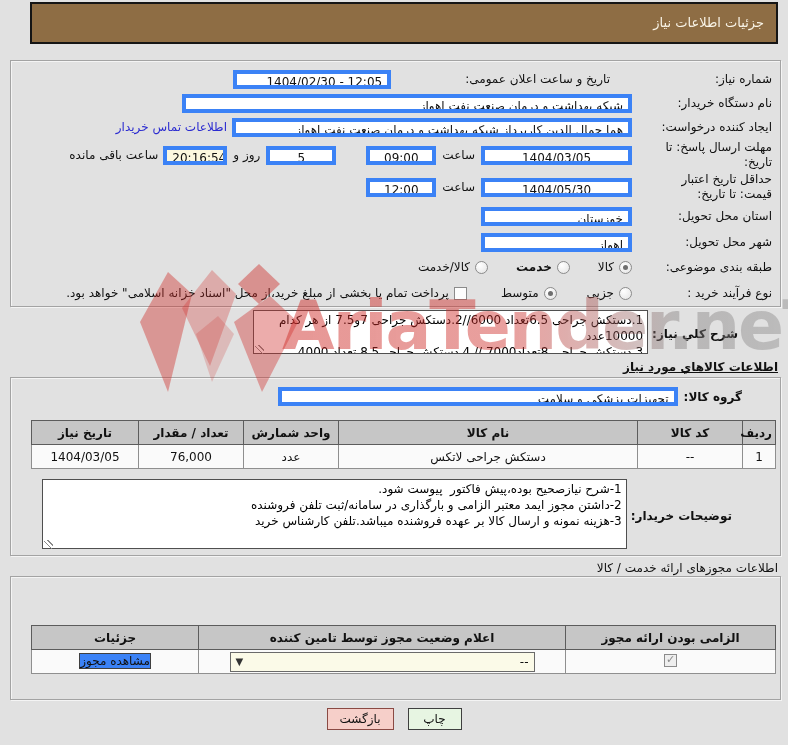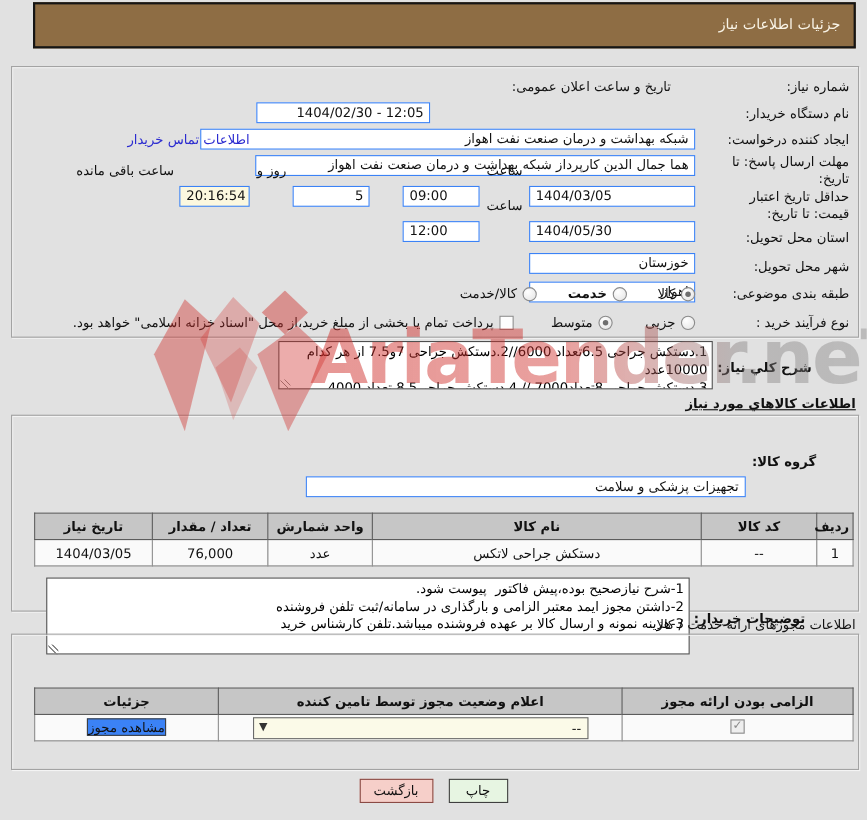--- a/index.html
+++ b/index.html
@@ -15,24 +15,24 @@
   .gb{position:absolute;box-sizing:border-box;border:1px solid #a3a3a3;
     box-shadow:inset 1px 1px 0 #f4f4f4, 1px 1px 0 #f4f4f4;}
   .gb1{top:60px;left:10px;width:771px;height:247px;padding:6px 8px;}
   .gb2{top:377px;left:10px;width:771px;height:179px;}
   .gb3{top:576px;left:10px;width:771px;height:124px;}
 
   .frow{display:flex;align-items:center;}
   .lbl{width:116px;margin-left:24px;flex:0 0 auto;line-height:1.25;}
   .blbl{font-weight:bold;}
 
-  .input{box-sizing:border-box;background:#fff;border:1px solid #3b82f6;height:19px;
-    line-height:17px;padding:0 5px;overflow:hidden;white-space:nowrap;margin-top:46px;}
+  .input{box-sizing:border-box;background:#fff;border:4px solid #3b82f6;height:19px;
+    line-height:17px;padding:0 5px;overflow:hidden;white-space:nowrap;}
   .ltr{direction:ltr;}
-  .ctr{}
+  .ctr{text-align:center;}
   .w150{width:151px;}
   .w70{width:70px;}
   .w450{width:450px;}
   .w400{width:400px;}
   .cream{background:#fcf8df;}
   .link{color:#2b2bd0;cursor:pointer;}
 
   
   .radio{display:inline-block;width:13px;height:13px;border-radius:50%;box-sizing:border-box;
     border:1px solid #8b8b8b;background:radial-gradient(circle at 35% 30%,#ffffff,#e3e3e3);

